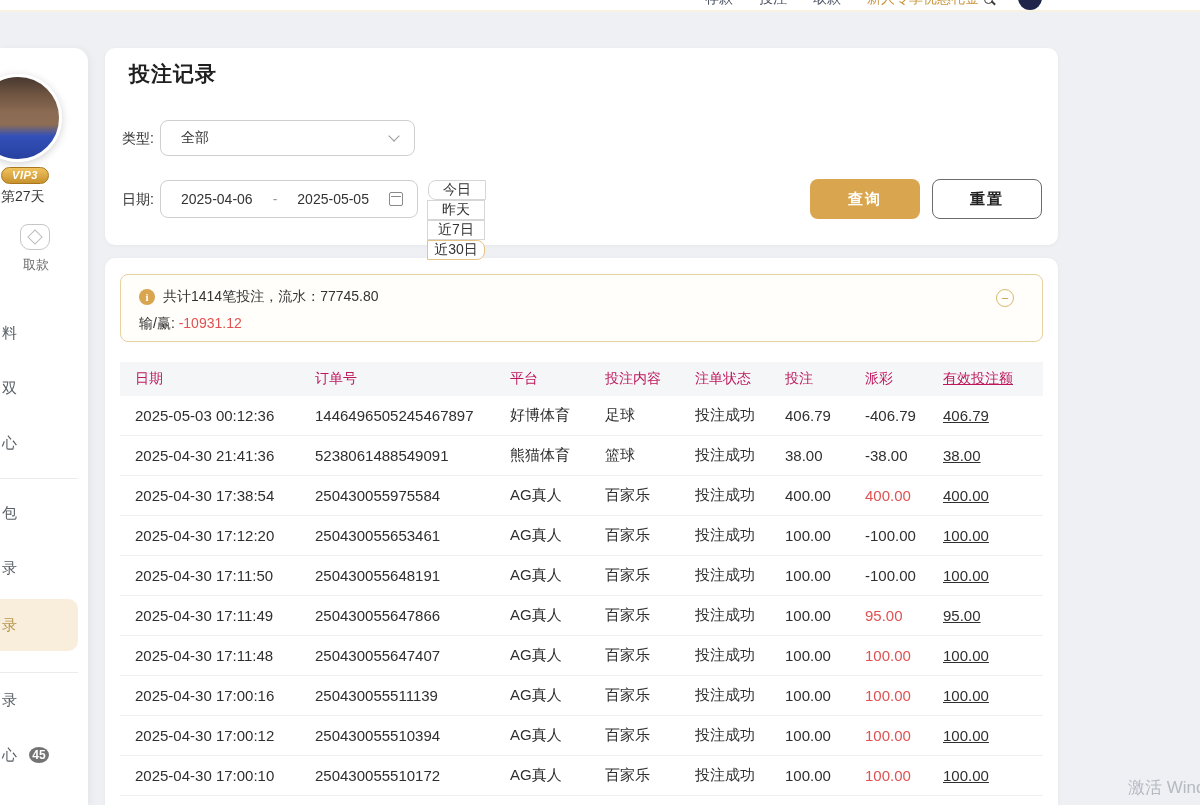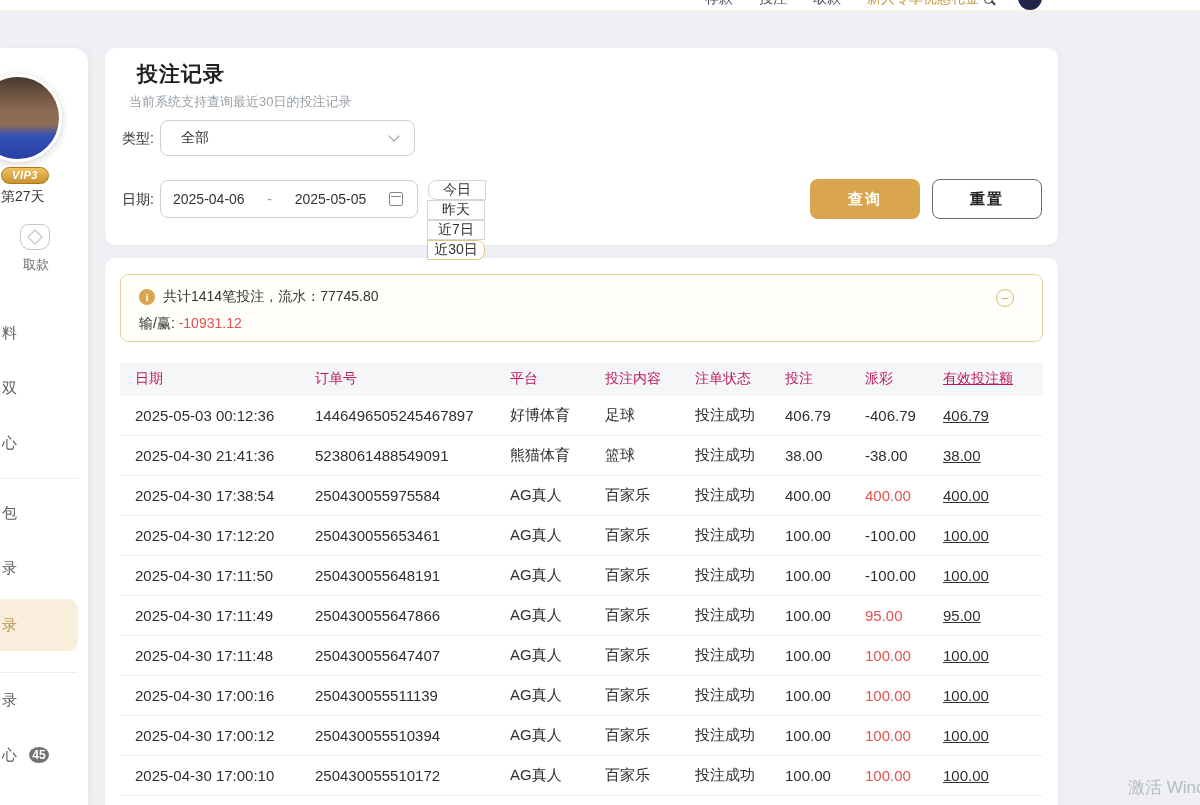--- a/index.html
+++ b/index.html
@@ -70,39 +70,39 @@
   .side-item.active .side-label { color:#b9974f; }
   .badge { width:20px; height:16px; border-radius:50%; background:#737373;
     color:#fff; font-size:12px; font-weight:bold;
     display:flex; align-items:center; justify-content:center; margin-left:12px; }
   .side-divider { position:absolute; left:0; width:78px; height:1px; background:#ececec; }
   .d0 { top:430px; } .d1 { top:624px; }
 
   
   .card { background:#fff; border-radius:10px; box-shadow:0 1px 4px rgba(0,0,0,.04); position:absolute; }
   .card-filters { left:105px; top:48px; width:953px; height:197px; }
-  .page-title { position:absolute; left:32px; top:12px; font-size:21px; font-weight:bold;
+  .page-title { position:absolute; left:24px; top:12px; font-size:21px; font-weight:bold;
     color:#1f1f1f; letter-spacing:1px; }
   .page-subtitle { position:absolute; left:24px; top:45px; font-size:13px; color:#9aa0a6; }
   .field-label { position:absolute; font-size:14px; color:#333; }
   .type-label { left:17px; top:82px; }
   .date-label { left:17px; top:143px; }
   .type-select {
     position:absolute; left:55px; top:72px; width:255px; height:36px;
     border:1px solid #cfcfcf; border-radius:8px; background:#fff;
     display:flex; align-items:center; justify-content:space-between;
     padding:0 16px 0 20px; font-size:14px; color:#333; cursor:pointer;
   }
   .chev { width:8px; height:8px; border-right:1.5px solid #999; border-bottom:1.5px solid #999;
     transform:rotate(45deg); margin-top:-4px; }
   .date-input {
     position:absolute; left:55px; top:132px; width:258px; height:38px;
     border:1px solid #cfcfcf; border-radius:8px; background:#fff;
     display:flex; align-items:center; justify-content:space-between;
-    padding:0 14px 0 12px; font-size:14px; color:#333; cursor:pointer;
+    padding:0 14px 0 20px; font-size:14px; color:#333; cursor:pointer;
   }
   .date-sep { color:#999; }
   .cal-icon { width:14px; height:14px; border:1.5px solid #8a8a8a; border-radius:2px; position:relative; }
   .cal-icon::before { content:""; position:absolute; left:1px; right:1px; top:3px;
     border-top:1.5px solid #8a8a8a; }
   .quick-group { position:absolute; left:323px; top:132px; height:38px; display:flex;flex-direction:column; }
   .qbtn { width:58px; height:38px; border:1px solid #d6d6d6; margin-left:-1px; background:#fff;
     display:flex; align-items:center; justify-content:center; font-size:14px; color:#333; cursor:pointer; }
   .qbtn:first-child { border-radius:8px 0 0 8px; margin-left:0; }
   .qbtn:last-child { border-radius:0 8px 8px 0; }
@@ -195,21 +195,20 @@
       </div>
       <div class="side-item">
         <span class="side-label">心</span>
         <span class="badge">45</span>
       </div>
     </div>
 </div>
 
 <div class="card card-filters">
   <div class="page-title">投注记录</div>
-  <div class="page-subtitle">当前系统支持查询最近30日的投注记录</div>
 
   <div class="field-label type-label">类型:</div>
   <div class="type-select">
     <span>全部</span>
     <span class="chev"></span>
   </div>
 
   <div class="field-label date-label">日期:</div>
   <div class="date-input">
     <span>2025-04-06</span>

